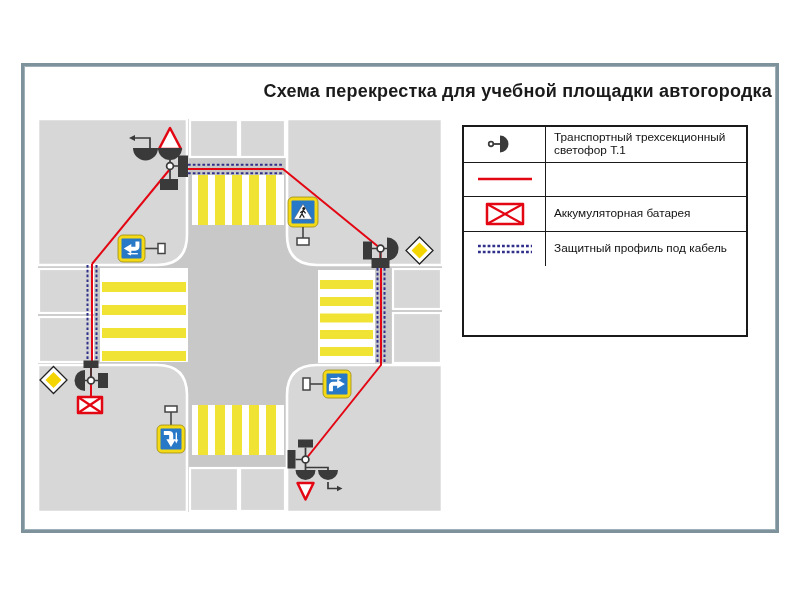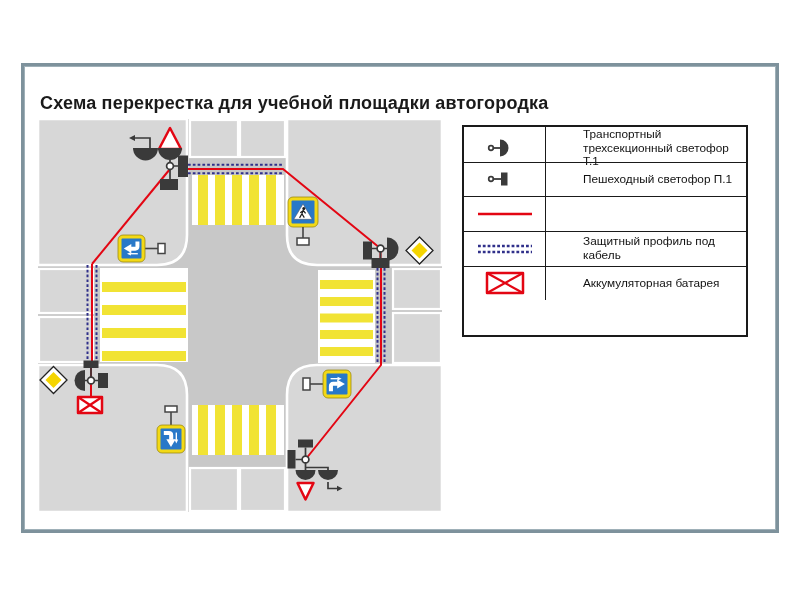--- a/index.html
+++ b/index.html
@@ -1,19 +1,19 @@
 <!DOCTYPE html>
 <html style="--cable-red: #e30613; --profile-blue: #30308a; --stripe-yellow: #f1e334; --sign-yellow: #f3d916; --diamond-yellow: #f5d500; --sign-blue: #2878c8; --road-gray: #c8c8c8; --block-gray: #d7d7d7; --device-dark: #3a3a3a; --frame-border: #7e929c; --legend-border: #1a1a1a; --text-black: #1a1a1a;"><head>
 <meta charset="utf-8">
 <style>
   html,body{margin:0;padding:0;background:#fff;}
   body{width:800px;height:600px;position:relative;font-family:"Liberation Sans",sans-serif;overflow:hidden;}
   .frame{position:absolute;left:21px;top:63px;width:758px;height:470px;box-sizing:border-box;
          border:3px solid var(--frame-border);box-shadow:inset 0 0 0 1px #9fb0b8;background:#fff;}
-  .title{position:absolute;left:0;right:0;top:11px;margin:16px;text-align:left;
+  .title{position:absolute;left:0;right:0;top:11px;margin:4px;text-align:right;
          font-size:18px;font-weight:bold;color:var(--text-black);letter-spacing:.2px;}
   .diagram{position:absolute;left:14px;top:53px;width:404px;height:393px;}
 
   
   .f-road{fill:var(--road-gray);}
   .blk{fill:var(--block-gray);stroke:#fff;stroke-width:2.6;}
   .blk2{fill:var(--block-gray);stroke:#fff;stroke-width:2.2;}
   .f-w{fill:#fff;}
   .f-y{fill:var(--stripe-yellow);}
   .cab{stroke:var(--cable-red);stroke-width:2;fill:none;}
@@ -25,21 +25,21 @@
   .rline{stroke:var(--cable-red);stroke-width:2.2;}
   .sy{fill:var(--sign-yellow);stroke:#9c8a10;stroke-width:.8;}
   .sb{fill:var(--sign-blue);}
   .f-diam{fill:var(--diamond-yellow);}
   .pole{stroke:#444;stroke-width:1.6;}
   .plq{fill:#fff;stroke:#444;stroke-width:1.5;}
 
   
   .legend{position:absolute;left:438px;top:59px;width:286px;height:212px;box-sizing:border-box;
           border:2px solid var(--legend-border);background:#fff;display:grid;grid-template-rows:repeat(6,1fr);}
-  .legend-row{display:grid;grid-template-columns:82px 1fr;border-top:1.5px solid var(--legend-border);min-height:0;gap:29px;}
+  .legend-row{display:grid;grid-template-columns:82px 1fr;border-top:1.5px solid var(--legend-border);min-height:0;}
   .legend-row:first-child{border-top:0;}
   .legend-icon{display:flex;align-items:center;justify-content:center;border-right:1.5px solid var(--legend-border);}
   .legend-label{display:flex;align-items:center;padding:1px 4px 1px 8px;font-size:11.8px;line-height:1.15;color:#111;}
 </style>
 </head>
 <body>
 
 <div class="frame">
   <h1 class="title">Схема перекрестка для учебной площадки автогородка</h1>
 
@@ -214,48 +214,38 @@
         <svg width="40" height="24">
           <circle class="hub" cx="6" cy="12" r="2.3"></circle>
           <line x1="8.3" y1="12" x2="15" y2="12" stroke="#3a3a3a" stroke-width="1.8"></line>
           <path class="dev" d="M15,3.5 L15,20.5 A8.5,8.5 0 0 0 15,3.5 Z"></path>
         </svg>
       </div>
       <div class="legend-label">Транспортный  трехсекционный светофор Т.1</div>
     </div>
     <div class="legend-row">
       <div class="legend-icon">
-        <svg width="40" height="24">
-          <circle class="hub" cx="6" cy="12" r="2.3"></circle>
-          <line x1="8.3" y1="12" x2="16" y2="12" stroke="#3a3a3a" stroke-width="1.8"></line>
-          <rect class="dev" x="16" y="5.5" width="6.5" height="13"></rect>
-        </svg>
-      </div>
-      <div class="legend-label">Пешеходный светофор П.1</div>
-    </div>
-    <div class="legend-row">
-      <div class="legend-icon">
         <svg width="64" height="24">
             <line x1="5" y1="12" x2="59" y2="12" stroke="var(--cable-red)" stroke-width="2.6"></line>
           </svg>
       </div>
-    </div>
-    <div class="legend-row">
-      <div class="legend-icon">
-        <svg width="64" height="24">
-          <line x1="5" y1="9" x2="59" y2="9" stroke="var(--profile-blue)" stroke-width="2.6" stroke-dasharray="2.8 2"></line>
-          <line x1="5" y1="15" x2="59" y2="15" stroke="var(--profile-blue)" stroke-width="2.6" stroke-dasharray="2.8 2"></line>
-        </svg>
-      </div>
-      <div class="legend-label">Защитный профиль под кабель</div>
     </div>
     <div class="legend-row">
       <div class="legend-icon">
         <svg width="56" height="28">
           <rect class="rsign" x="10" y="4" width="36" height="20"></rect>
           <line class="rline" x1="10" y1="4" x2="46" y2="24"></line>
           <line class="rline" x1="46" y1="4" x2="10" y2="24"></line>
         </svg>
       </div>
       <div class="legend-label">Аккумуляторная батарея</div>
     </div>
+    <div class="legend-row">
+      <div class="legend-icon">
+        <svg width="64" height="24">
+          <line x1="5" y1="9" x2="59" y2="9" stroke="var(--profile-blue)" stroke-width="2.6" stroke-dasharray="2.8 2"></line>
+          <line x1="5" y1="15" x2="59" y2="15" stroke="var(--profile-blue)" stroke-width="2.6" stroke-dasharray="2.8 2"></line>
+        </svg>
+      </div>
+      <div class="legend-label">Защитный профиль под кабель</div>
+    </div>
   </div>
 </div>
 
 </body></html>

